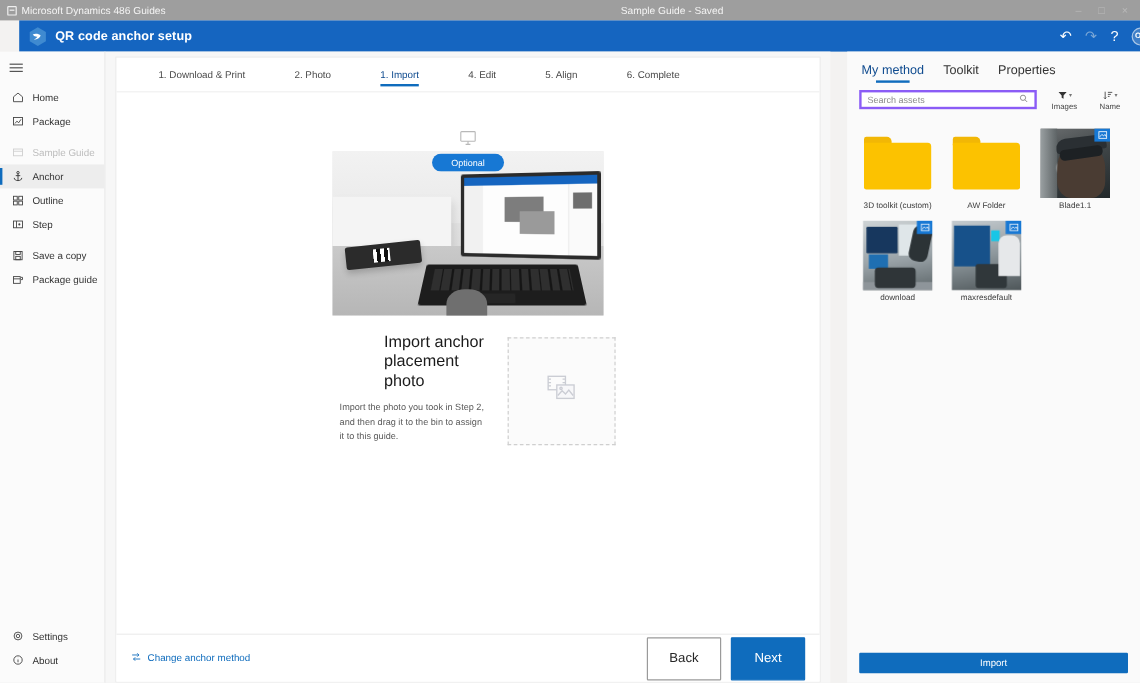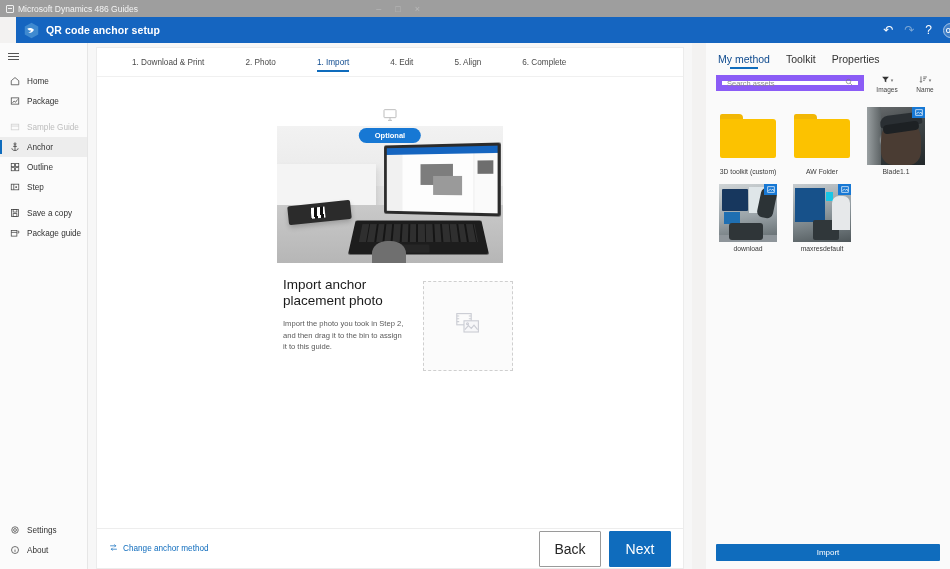--- a/index.html
+++ b/index.html
@@ -80,21 +80,21 @@
   .steps { display:flex; align-items:center; gap:14px; height:29px; padding-left:8px; font-size:8.2px; color:#4a4a4a; border-bottom:1px solid #f0f0f0;}
   .step { position:relative; height:29px; display:flex; align-items:center; cursor:pointer; white-space:nowrap;margin-left:27px;}
   .step.active { color:#0f4b8f; }
   .step.active::after { content:""; position:absolute; left:0; right:0; bottom:5px; height:1.5px; background:#0f6cbd; }
 
   .stage { flex:1; overflow:hidden; position:relative; }
   .hero-wrap { width:226px; margin:30px auto 0 auto; position:relative; }
   .monitor-ic { display:flex; justify-content:center; margin-bottom:3px; }
   .badge-optional {
     position:absolute; left:50%; transform:translateX(-50%); top:21px;
-    background:#1778d4; color:#fff; font-size:7.5px; font-weight:bold;
+    background:#1778d4; color:#fff; font-size:7.5px; font-weight:normal;
     padding:3px 16px; border-radius:9px; z-index:3; white-space:nowrap;
   }
   .hero-photo {
     width:226px; height:137px; position:relative; overflow:hidden;
     background:linear-gradient(175deg,#f0f0f0 0%,#e3e3e3 42%,#d2d2d2 100%);
   }
   .hp-wall { position:absolute; left:0; top:0; width:100%; height:44%; background:linear-gradient(180deg,#f2f2f2,#e9e9e9); }
   .hp-deskblock { position:absolute; left:0; top:28%; width:44%; height:30%; background:#f4f4f4; box-shadow:2px 4px 7px rgba(0,0,0,.10); }
   .hp-desk { position:absolute; left:0; bottom:0; width:100%; height:42%; background:linear-gradient(180deg,#c9c9c9,#b6b6b6); }
   .hp-lapscreen {
@@ -121,52 +121,52 @@
     position:absolute; left:5%; top:56%; width:28%; height:14%;
     background:#2b2b2b; border-radius:2px; transform:rotate(-6deg);
     box-shadow:0 3px 5px rgba(0,0,0,.2);
   }
   .hp-tablet .qr { position:absolute; left:36%; top:22%; width:22%; height:56%;
     background:repeating-linear-gradient(90deg,#fff 0 22%,#111 22% 44%); }
   .hp-hand { position:absolute; left:42%; bottom:-4%; width:15%; height:20%; background:#6f6f6f; border-radius:45% 45% 20% 20%; }
 
   .info-row { display:flex; gap:18px; margin:14px 0 0 186px; }
   .info-text { width:122px; }
-  .info-title { font-size:13.5px; color:#1b1b1b; line-height:1.22; font-weight:normal; }
+  .info-title { font-size:13.5px; color:#1b1b1b; line-height:1.22; font-weight:normal;margin-left:37px; }
   .info-desc { font-size:7.6px; color:#5a5a5a; line-height:1.55; margin-top:8px; }
   .dropzone {
     width:90px; height:90px; border:1px dashed #cfcfcf; background:#fbfbfb;
     display:flex; align-items:center; justify-content:center; margin-top:4px;
   }
 
   .footerbar {
     height:40px; border-top:1px solid #ededed; background:#fff;
     display:flex; align-items:center; padding:0 12px;
   }
   .changelink { display:flex; align-items:center; gap:5px; color:#0f6cbd; font-size:8.2px; cursor:pointer; }
   .fspacer { flex:1; }
   .btn {
-    font-size:14px; height:36px; min-width:62px; display:flex; align-items:center;
+    font-size:11px; height:36px; min-width:62px; display:flex; align-items:center;
     justify-content:center; cursor:pointer; border-radius:1px;
   }
   .btn.secondary { background:#fff; border:1px solid #9a9a9a; color:#262626; margin-right:8px; }
   .btn.primary { background:#0f6cbd; color:#fff; border:1px solid #0f6cbd; }
 
   
   .rightpanel {
     position:absolute; left:706px; top:43px; width:244px; height:526px;
     background:#fafafa; display:flex; flex-direction:column;
   }
   .rtabs { display:flex; gap:16px; padding:10px 12px 0 12px; font-size:10.5px; color:#333; }
   .rtab { position:relative; padding-bottom:6px; cursor:pointer; }
   .rtab.active { color:#0f4b8f; }
   .rtab.active::after { content:""; position:absolute; left:12px; right:12px; bottom:2px; height:1.6px; background:#0f6cbd; }
   .rsearchrow { display:flex; align-items:flex-start; gap:8px; padding:4px 10px 0 10px; }
   .searchbox {
-    flex:1; height:16px; border:6px solid #8b5cf6; background:#fff;
+    flex:1; height:16px; border:2px solid #8b5cf6; background:#fff;
     display:flex; align-items:center; padding:0 5px; font-size:7.5px; color:#666;
   }
   .searchbox input {
     border:none; outline:none; flex:1; font-size:7.5px; color:#333;
     font-family:"Liberation Sans", sans-serif; background:transparent;
   }
   .searchbox input::placeholder { color:#8a8a8a; }
   .tool-btn { width:30px; display:flex; flex-direction:column; align-items:center; gap:2px; cursor:pointer; }
   .tool-btn .lbl { font-size:6.5px; color:#444; }
   .tool-ic { display:flex; align-items:center; gap:1px; color:#333; }
@@ -217,20 +217,21 @@
 </head>
 <body>
 
 <div class="app">
 
   <div class="osbar">
     <div class="os-left">
       <span class="os-mini"></span>
       <span>Microsoft Dynamics 486 Guides</span>
     </div>
+    <div class="os-center">Sample Guide - Saved</div>
     <div class="os-right">
       <span>–</span>
       <span>□</span>
       <span>×</span>
     </div>
   </div>
 
   <div class="appbar">
     <div class="logo">
       <svg width="17" height="17" viewBox="0 0 24 24">

